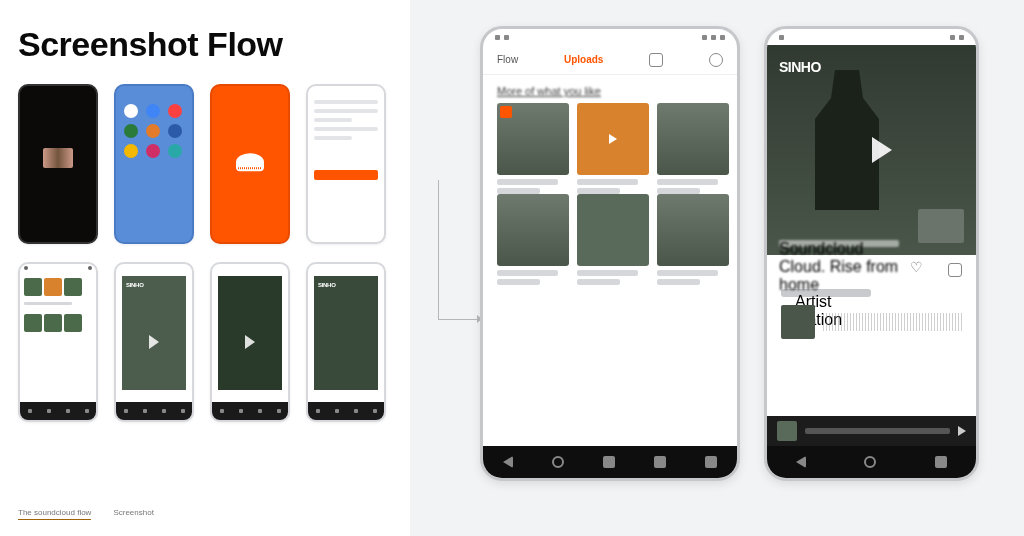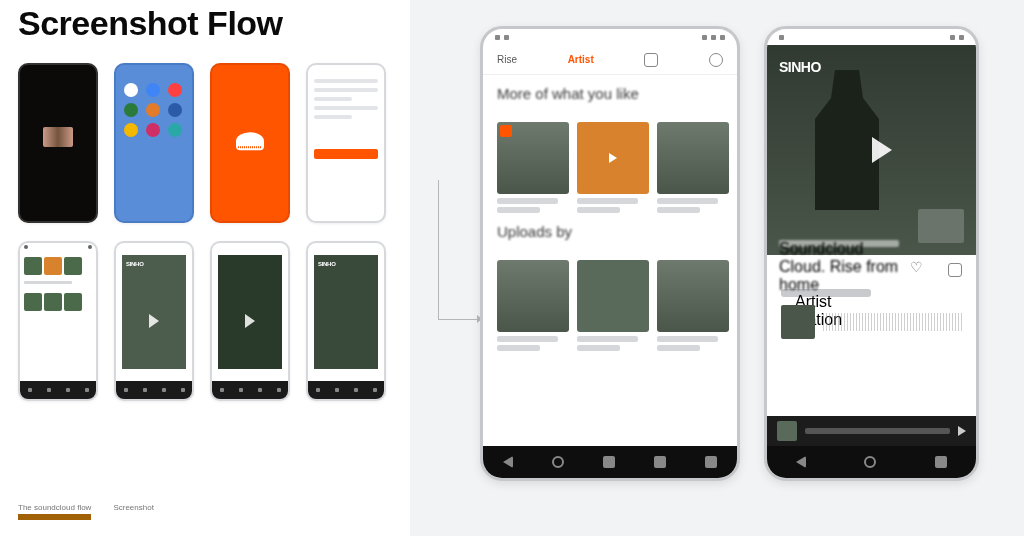--- a/index.html
+++ b/index.html
@@ -8,21 +8,21 @@
       height: 536px;
       background: #fff;
       font-family: -apple-system, BlinkMacSystemFont, "Segoe UI", Arial, sans-serif;
       display: flex;
       overflow: hidden;
     }
     .left-panel {
       width: 410px;
       height: 100%;
       background: #fff;
-      padding: 4px 18px;
+      padding: 25px 18px;
       position: relative;
     }
     .right-panel {
       flex: 1;
       background: #f2f3f4;
       display: flex;
       gap: 24px;
       padding: 26px 10px 60px 70px;
       position: relative;
     }
@@ -167,21 +167,21 @@
       position: absolute;
       bottom: 16px; left: 18px; right: 18px;
       display: flex;
       gap: 22px;
       font-size: 8px;
       color: #777;
     }
     .footer-row .ft-item {
       padding-bottom: 2px;
     }
-    .footer-row .ft-item.active { border-bottom: 6px solid #a16207; }
+    .footer-row .ft-item.active { border-bottom: 1px solid #a16207; }
     
     
     .big-phone {
       width: 260px;
       height: 455px;
       background: #fff;
       border: 3px solid #c5c7ca;
       border-radius: 22px;
       position: relative;
       overflow: hidden;
@@ -215,25 +215,26 @@
     .bp-header .htxt { font-size: 10px; color: #555; filter: blur(0.6px); }
     .bp-header .htxt.accent { color: #ff5500; font-weight: 600; }
     .bp-header .hicon {
       width: 14px; height: 14px;
       border: 1.5px solid #888;
       border-radius: 3px;
     }
     .bp-header .hicon.round { border-radius: 50%; }
     
     .section-title {
-      font-size: 15px;
+      font-size: 11px;
       color: #3a3a3a;
-      padding: 10px 14px 20px;
+      padding: 10px 14px 6px;
       filter: blur(0.8px);
       font-weight: 500;
+      text-decoration: underline;
     }
     .card-row {
       display: flex;
       gap: 8px;
       padding: 0 14px;
       overflow: hidden;
     }
     .card {
       width: 72px;
       flex-shrink: 0;
@@ -530,22 +531,22 @@
           <span class="sdot"></span>
           <span class="sdot"></span>
         </div>
       <div class="rcluster">
           <span class="sdot"></span>
           <span class="sdot"></span>
           <span class="sdot"></span>
         </div>
     </div>
     <div class="bp-header">
-      <span class="htxt">Rise</span>
-      <span class="htxt accent">Artist</span>
+      <span class="htxt">Flow</span>
+      <span class="htxt accent">Uploads</span>
       <span class="hicon"></span>
       <span class="hicon round"></span>
     </div>
 
     <div class="section-title">More of what you like</div>
     <div class="card-row">
       <div class="card">
         <div class="card-img figure">
             <div class="tiny-badge"></div>
           </div>
@@ -559,21 +560,20 @@
         <div class="card-label"></div>
           <div class="card-label s2"></div>
       </div>
       <div class="card">
         <div class="card-img figure"></div>
         <div class="card-label"></div>
           <div class="card-label s2"></div>
       </div>
     </div>
 
-    <div class="section-title">Uploads by</div>
     <div class="card-row">
       <div class="card">
         <div class="card-img figure"></div>
         <div class="card-label"></div>
           <div class="card-label s2"></div>
       </div>
       <div class="card">
         <div class="card-img"></div>
         <div class="card-label"></div>
           <div class="card-label s2"></div>

